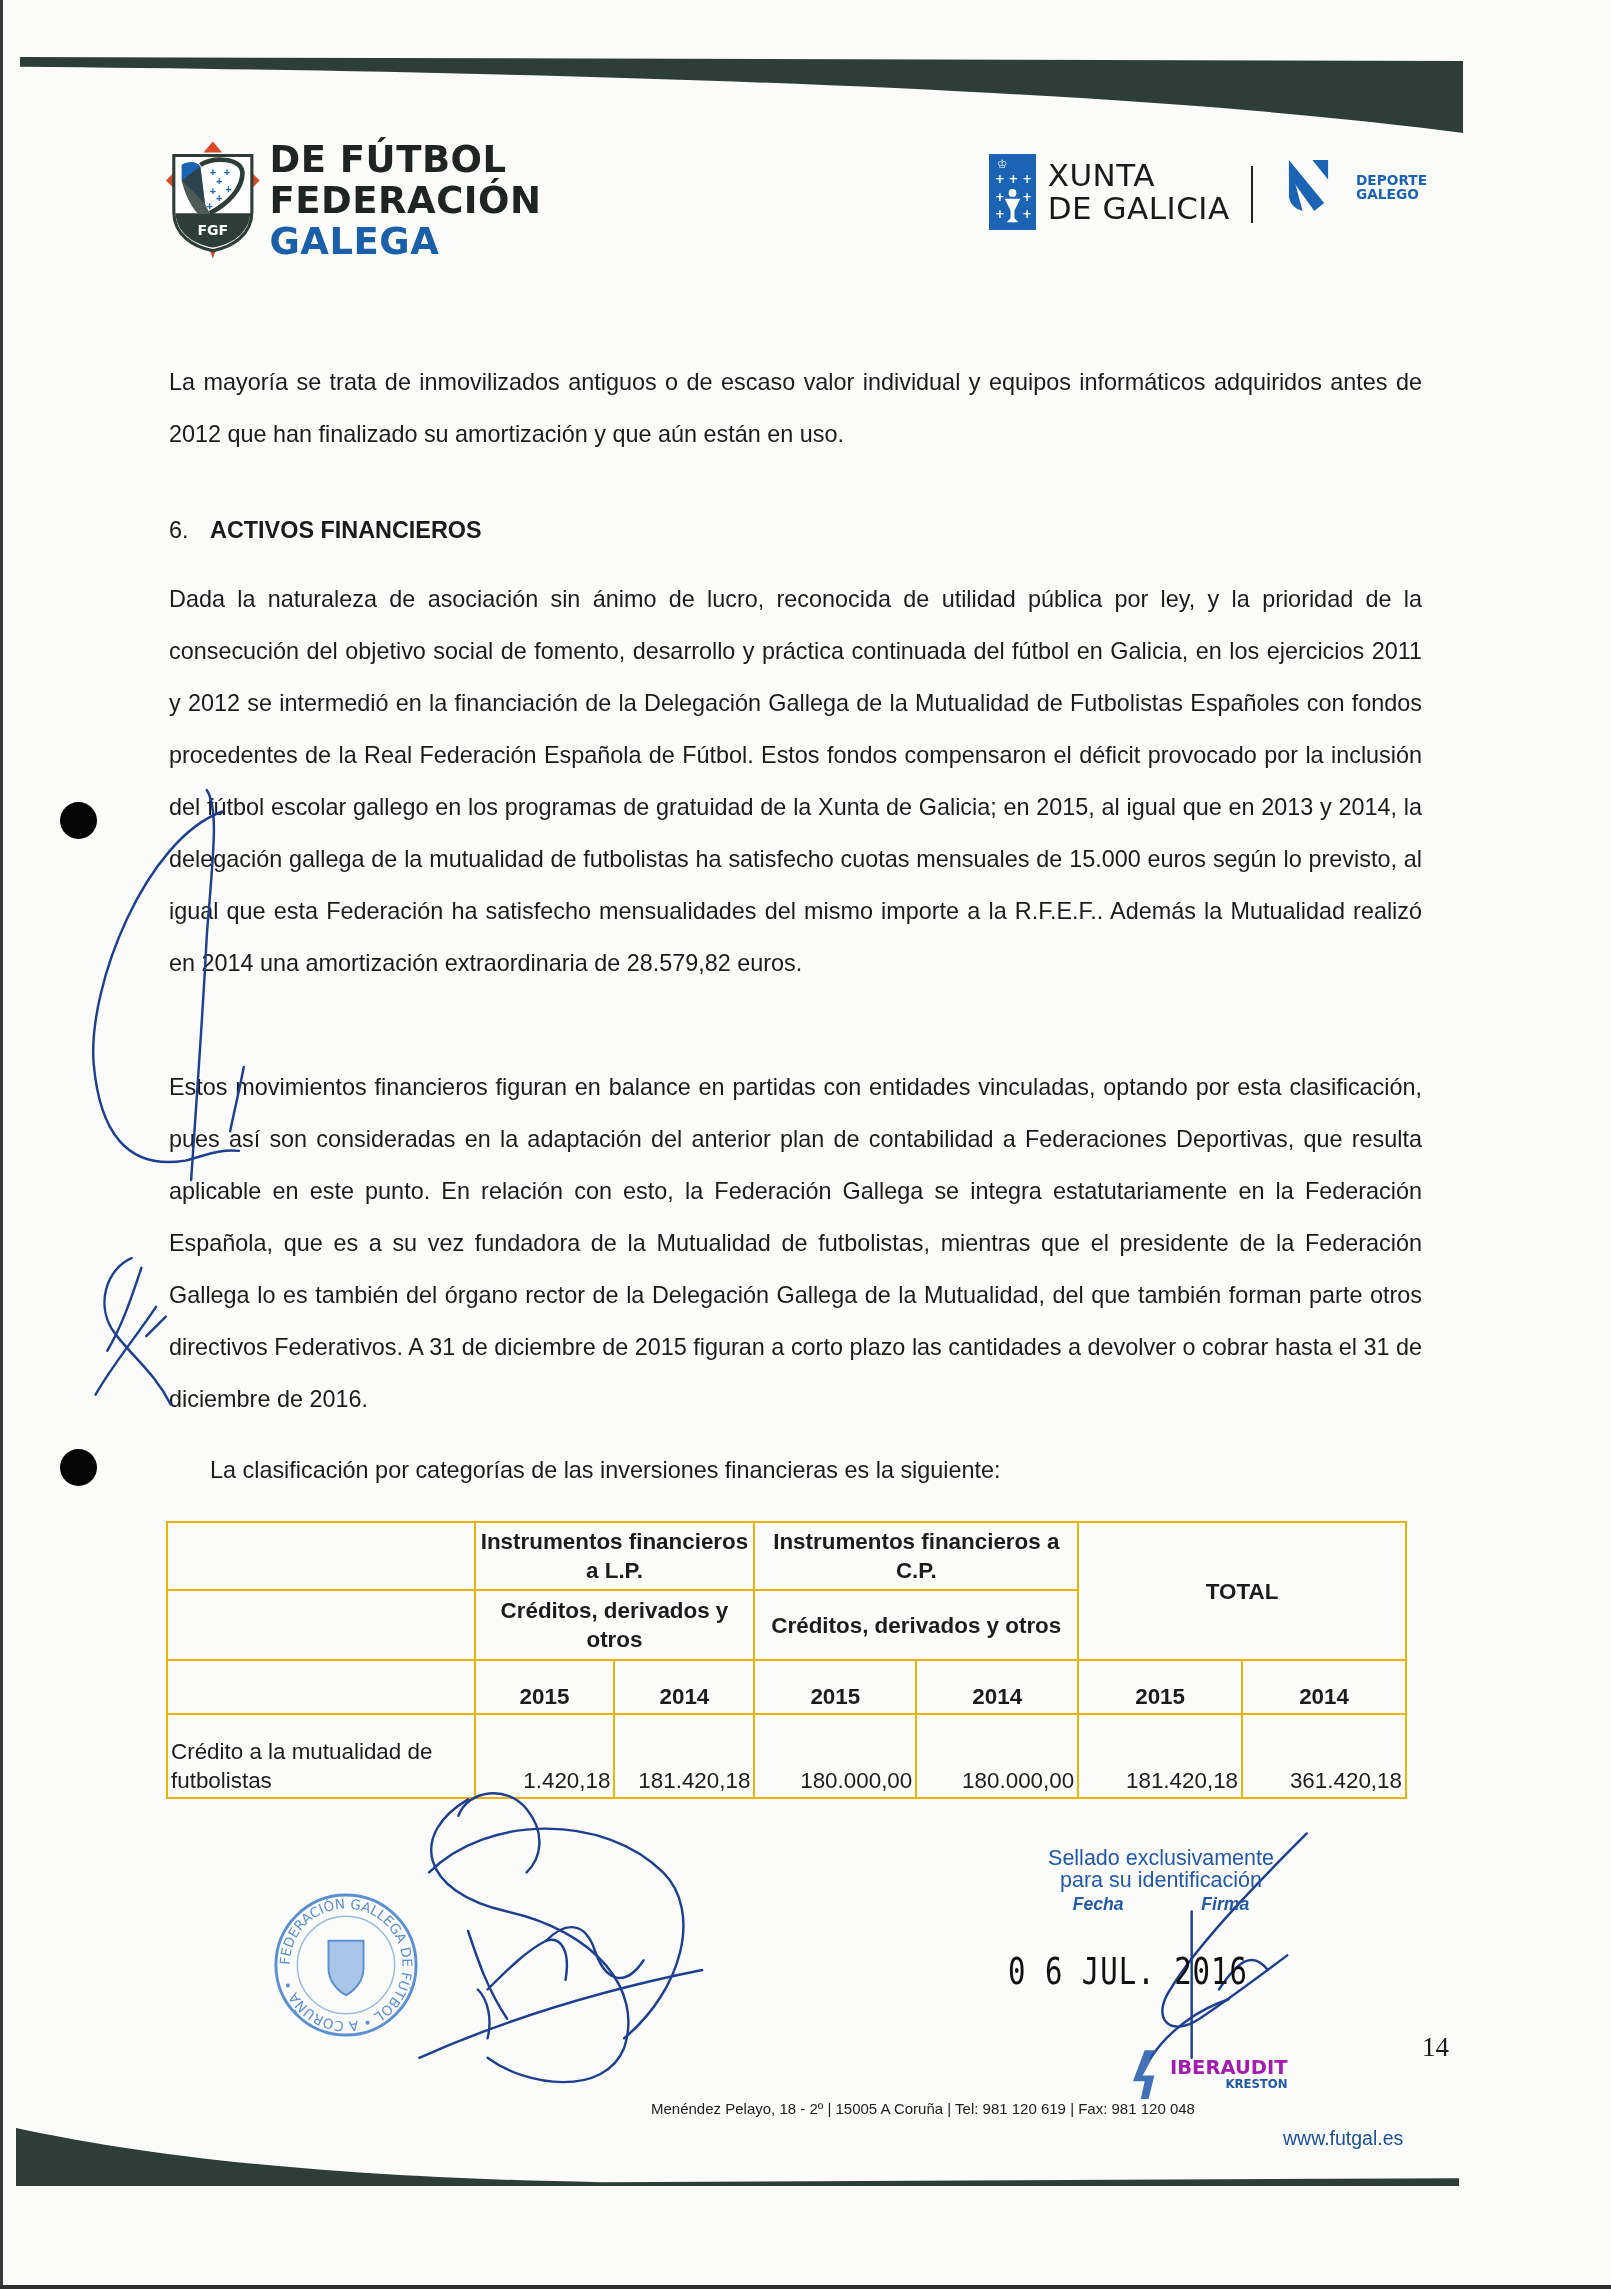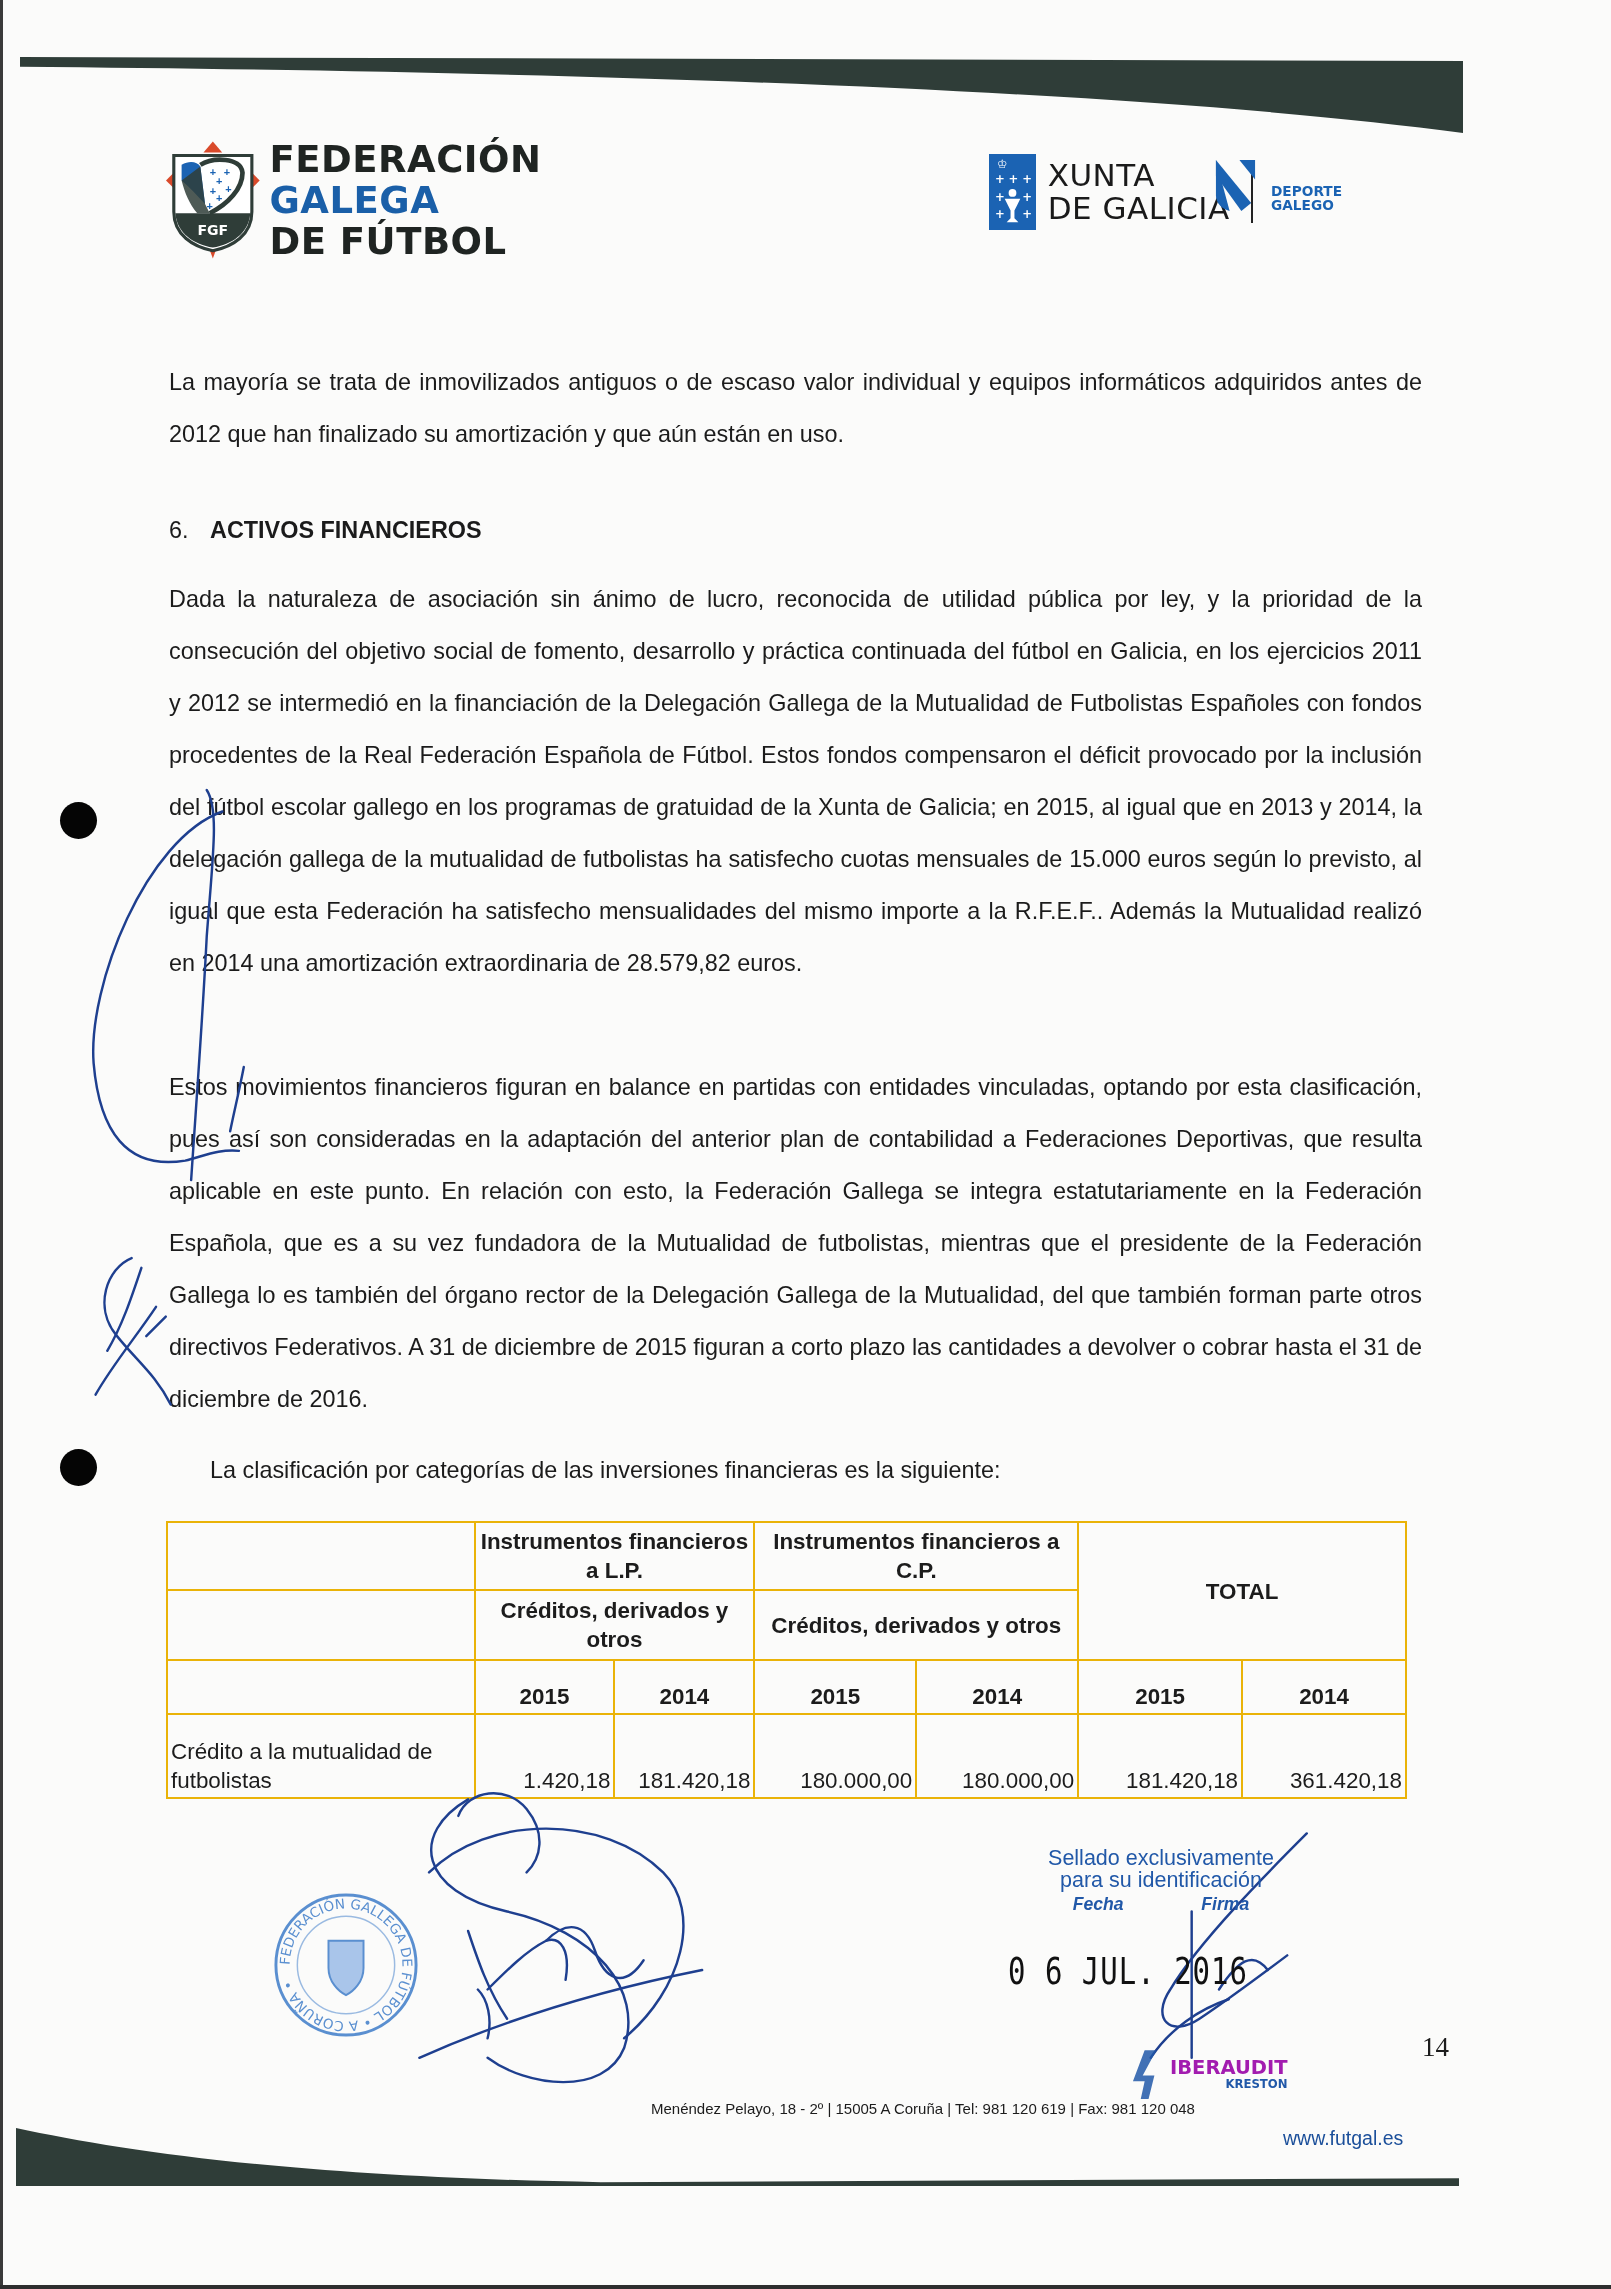--- a/index.html
+++ b/index.html
@@ -18,21 +18,21 @@
   .fgf-logo { left: 166px; top: 127px; width: 468px; height: 146px; display: flex; align-items: center; gap: 9.8px; }
   .fgf-crest { width: 117px; height: 146px; }
   .fgf-text { font-family: "DejaVu Sans", sans-serif; font-weight: bold; font-size: 37px; line-height: 41px; color: #1f2422; letter-spacing: 0.5px; }
   .fgf-text .blue { color: #1a5fa8; }
 
   
   .xunta-logo { left: 989px; top: 154px; display: flex; align-items: center; gap: 11.7px; }
   .xunta-emblem { width: 47px; height: 76px; background: #1b63b3; }
   .xunta-text { font-family: "DejaVu Sans", sans-serif; font-size: 31px; line-height: 33px; color: #1a1a1a; letter-spacing: 0.5px; }
   .xunta-divider { left: 1251px; top: 166px; width: 2px; height: 57px; background: #222; }
-  .deporte-logo { left: 1212px; top: 156px; display: flex; align-items: flex-end; gap: 12px; }
+  .deporte-logo { left: 1285px; top: 156px; display: flex; align-items: center; gap: 24px; }
   .deporte-mark { width: 47px; height: 57px; }
   .deporte-text { font-family: "DejaVu Sans", sans-serif; font-weight: bold; font-size: 13.7px; line-height: 14.6px; color: #1b63b3; margin-top: 5.9px; }
 
   
   .body-text { left: 169px; width: 1253px; font-family: "Liberation Sans", sans-serif; font-size: 23.4px; color: #1b1b1b; }
   .para { line-height: 52px; text-align: justify; margin: 0; }
   .heading { font-weight: bold; font-size: 23.4px; }
   .heading .num { font-weight: normal; margin-right: 21.5px; }
 
   
@@ -84,22 +84,22 @@
         <text x="74" y="44">+</text>
       <text x="64" y="56">+</text>
         <text x="56" y="68">+</text>
         <text x="76" y="66">+</text>
       <text x="64" y="78">+</text>
         <text x="52" y="88">+</text>
     </g>
     <text x="60" y="120" text-anchor="middle" fill="#fff" font-family="DejaVu Sans, sans-serif" font-weight="bold" font-size="18">FGF</text>
   </svg>
   <div class="fgf-text">
+    <div>DE FÚTBOL</div>
     <div><span>FEDERACIÓN</span> <span class="blue">GALEGA</span></div>
-    <div>DE FÚTBOL</div>
   </div>
 </div>
 
 <div class="abs xunta-logo">
   <svg class="xunta-emblem" viewBox="0 0 48 78">
     <rect width="48" height="78" fill="#1b63b3"></rect>
     <g fill="#fff" font-size="12" font-weight="bold" font-family="DejaVu Sans, sans-serif">
       <text x="8" y="14">♔</text>
       <text x="6" y="30">+</text>
         <text x="20" y="30">+</text>

